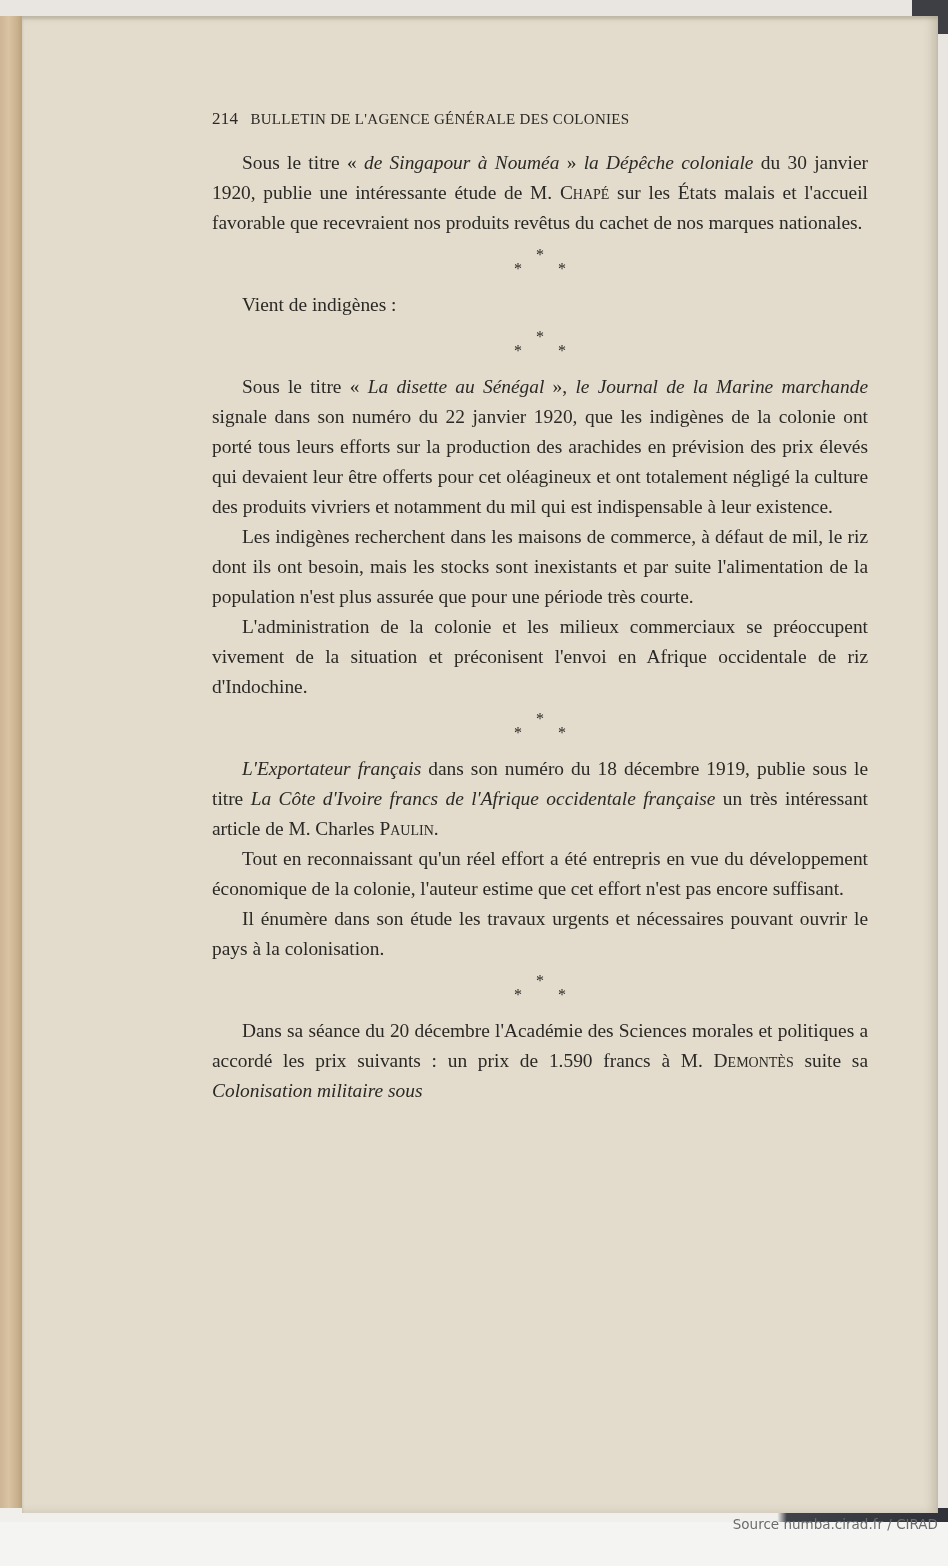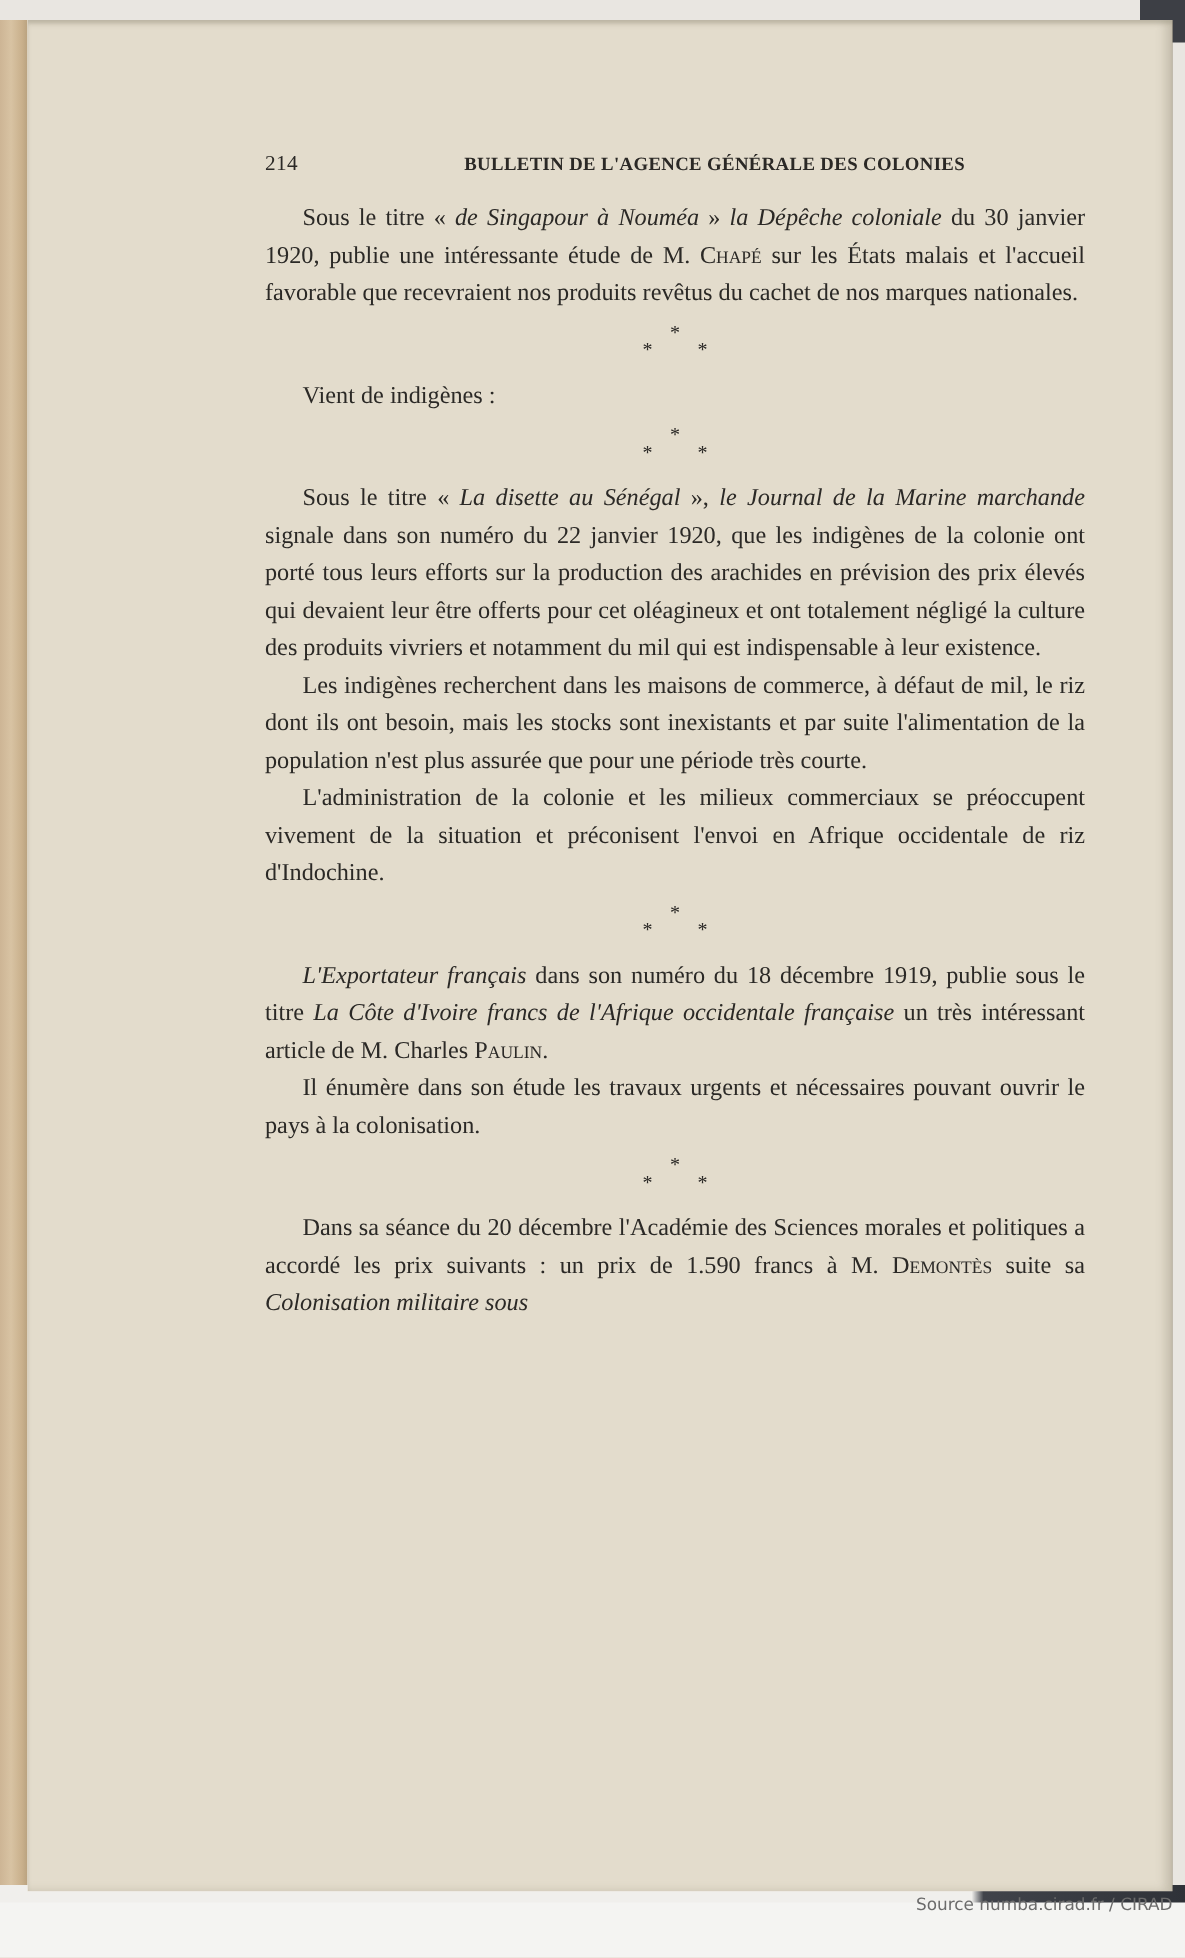--- a/index.html
+++ b/index.html
@@ -23,32 +23,32 @@
     .dark-strip-bottom {
       position: absolute; left: 0; top: 1508px; width: 948px; height: 14px;
       background: linear-gradient(90deg, #f0efec 0%, #f0efec 82%, #40434a 83%, #2f3238 100%);
     }
     .paper {
       position: absolute; left: 22px; top: 16px; width: 916px; height: 1497px;
       background: #e3dccc;
       box-shadow: inset -6px 0 8px rgba(120,110,90,0.25), inset 0 3px 3px rgba(120,110,90,0.25);
     }
     .text-block {
-      position: absolute; left: 212px; top: 116px; width: 656px;
+      position: absolute; left: 212px; top: 104px; width: 656px;
       color: #2b2926;
       font-family: "Liberation Serif", serif;
       font-size: 19.4px;
       line-height: 30px;
     }
     .running-head {
       display: flex; justify-content: space-between; align-items: baseline;
       height: 44px; font-size: 15px; letter-spacing: 0.3px;
     }
     .running-head .pageno { font-size: 17px; }
-    .running-head .rh-title { flex: 1; text-align: right; padding-left: 12px; padding-right: 96px; font-variant: small-caps; text-transform: uppercase; font-weight: bold; }
+    .running-head .rh-title { flex: 1; text-align: left; padding-left: 12px; padding-right: 96px; font-variant: small-caps; text-transform: uppercase; }
     p { margin: 0; text-align: justify; text-indent: 30px; }
     .asterism {
       text-align: center; font-size: 16px; line-height: 14px;
       padding: 10px 0 14px 0;
     }
     .asterism .row2 { letter-spacing: 16px; padding-left: 16px; }
     .sc { font-variant: small-caps; }
     i { font-style: italic; }
     .source {
       position: absolute; right: 10px; top: 1516px;
@@ -89,20 +89,21 @@
   <p><span>Sous le titre « </span><i>La disette au Sénégal</i><span> », </span><i>le Journal de la Marine marchande</i><span> signale dans son numéro du 22 janvier 1920, que les indigènes de la colonie ont porté tous leurs efforts sur la production des arachides en prévision des prix élevés qui devaient leur être offerts pour cet oléagineux et ont totalement négligé la culture des produits vivriers et notamment du mil qui est indispensable à leur existence.</span></p>
   <p>Les indigènes recherchent dans les maisons de commerce, à défaut de mil, le riz dont ils ont besoin, mais les stocks sont inexistants et par suite l'alimentation de la population n'est plus assurée que pour une période très courte.</p>
   <p>L'administration de la colonie et les milieux commerciaux se préoccupent vivement de la situation et préconisent l'envoi en Afrique occidentale de riz d'Indochine.</p>
 
   <div class="asterism">
     <div>*</div>
     <div class="row2">* *</div>
   </div>
 
   <p><i>L'Exportateur français</i><span> dans son numéro du 18 décembre 1919, publie sous le titre </span><i>La Côte d'Ivoire francs de l'Afrique occidentale française</i><span> un très intéressant article de M. Charles </span><span class="sc">Paulin</span><span>.</span></p>
+  <p>Tout en reconnaissant qu'un réel effort a été entrepris en vue du développement économique de la colonie, l'auteur estime que cet effort n'est pas encore suffisant.</p>
   <p>Il énumère dans son étude les travaux urgents et nécessaires pouvant ouvrir le pays à la colonisation.</p>
 
   <div class="asterism">
     <div>*</div>
     <div class="row2">* *</div>
   </div>
 
   <p><span>Dans sa séance du 20 décembre l'Académie des Sciences morales et politiques a accordé les prix suivants : un prix de 1.590 francs à M. </span><span class="sc">Demontès</span><span> suite sa </span><i>Colonisation militaire sous</i></p>
 
 </div>

